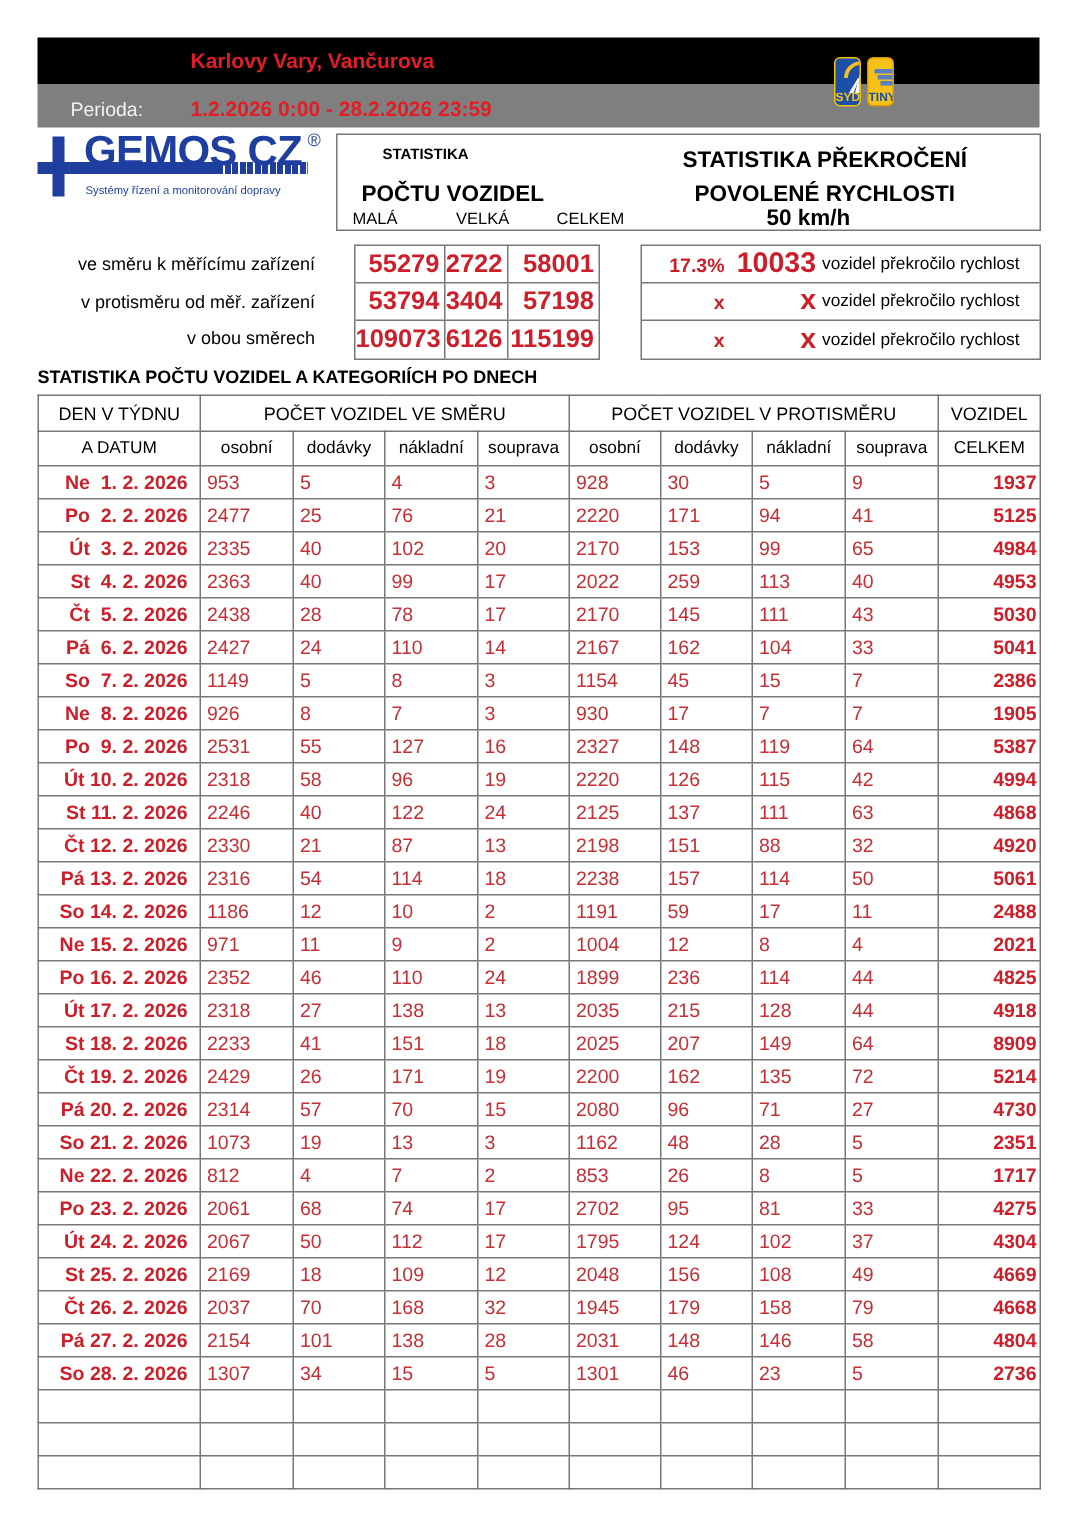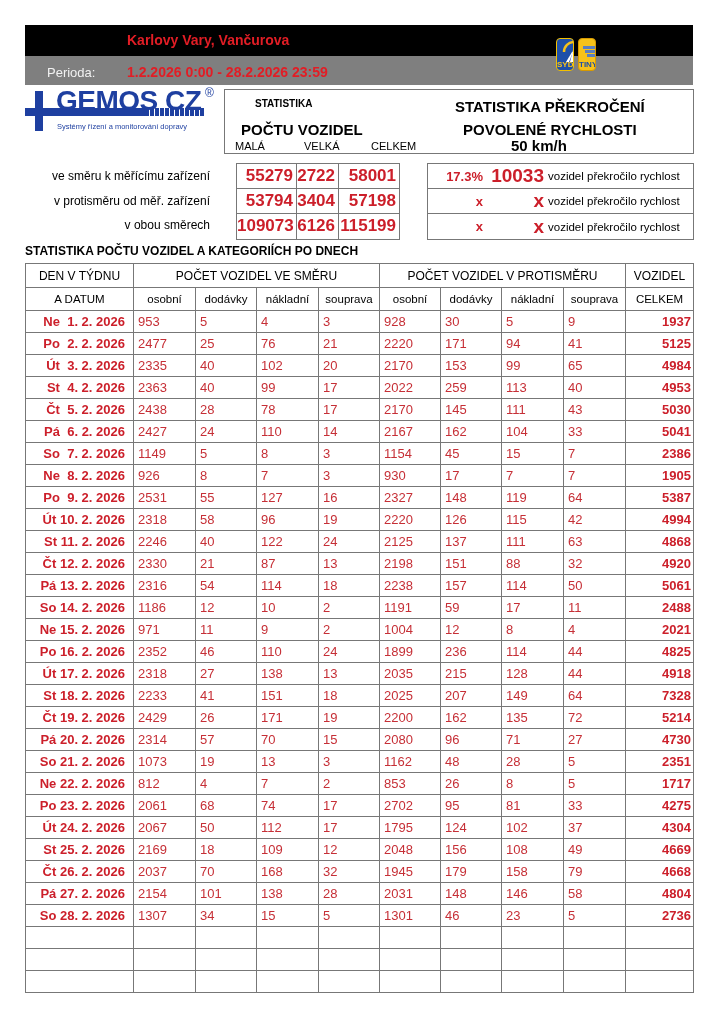--- a/index.html
+++ b/index.html
@@ -411,21 +411,21 @@
       <tr>
         <td class="day" style="white-space: pre;">St 18. 2. 2026</td>
         <td>2233</td>
         <td>41</td>
         <td>151</td>
         <td>18</td>
         <td>2025</td>
         <td>207</td>
         <td>149</td>
         <td>64</td>
-        <td class="total">7328</td>
+        <td class="total">8909</td>
       </tr>
       <tr>
         <td class="day" style="white-space: pre;">Čt 19. 2. 2026</td>
         <td>2429</td>
         <td>26</td>
         <td>171</td>
         <td>19</td>
         <td>2200</td>
         <td>162</td>
         <td>135</td>

